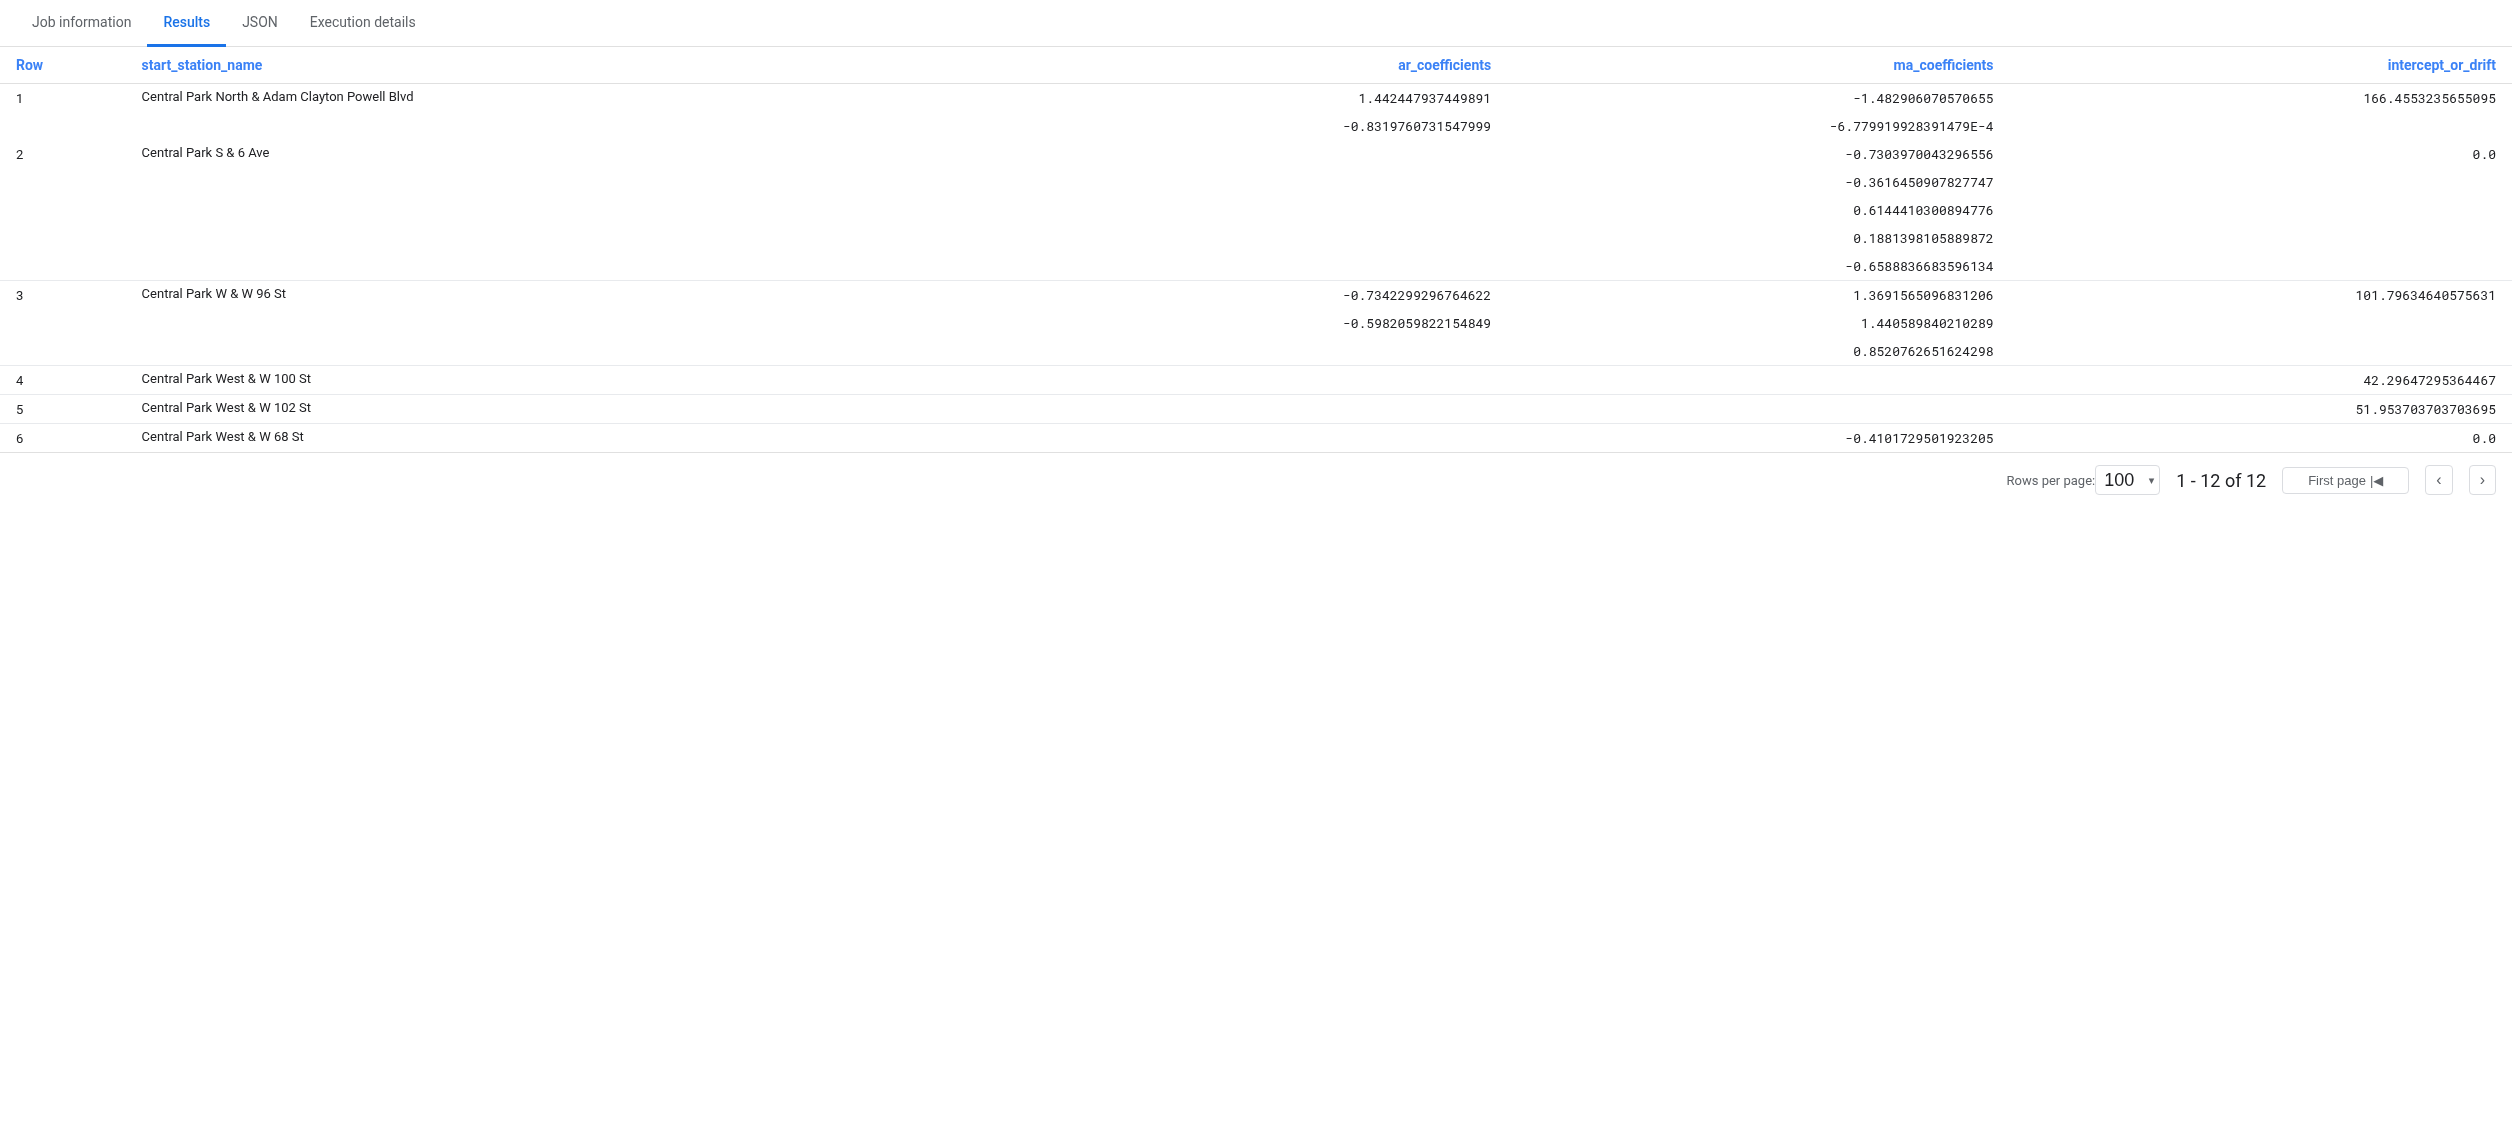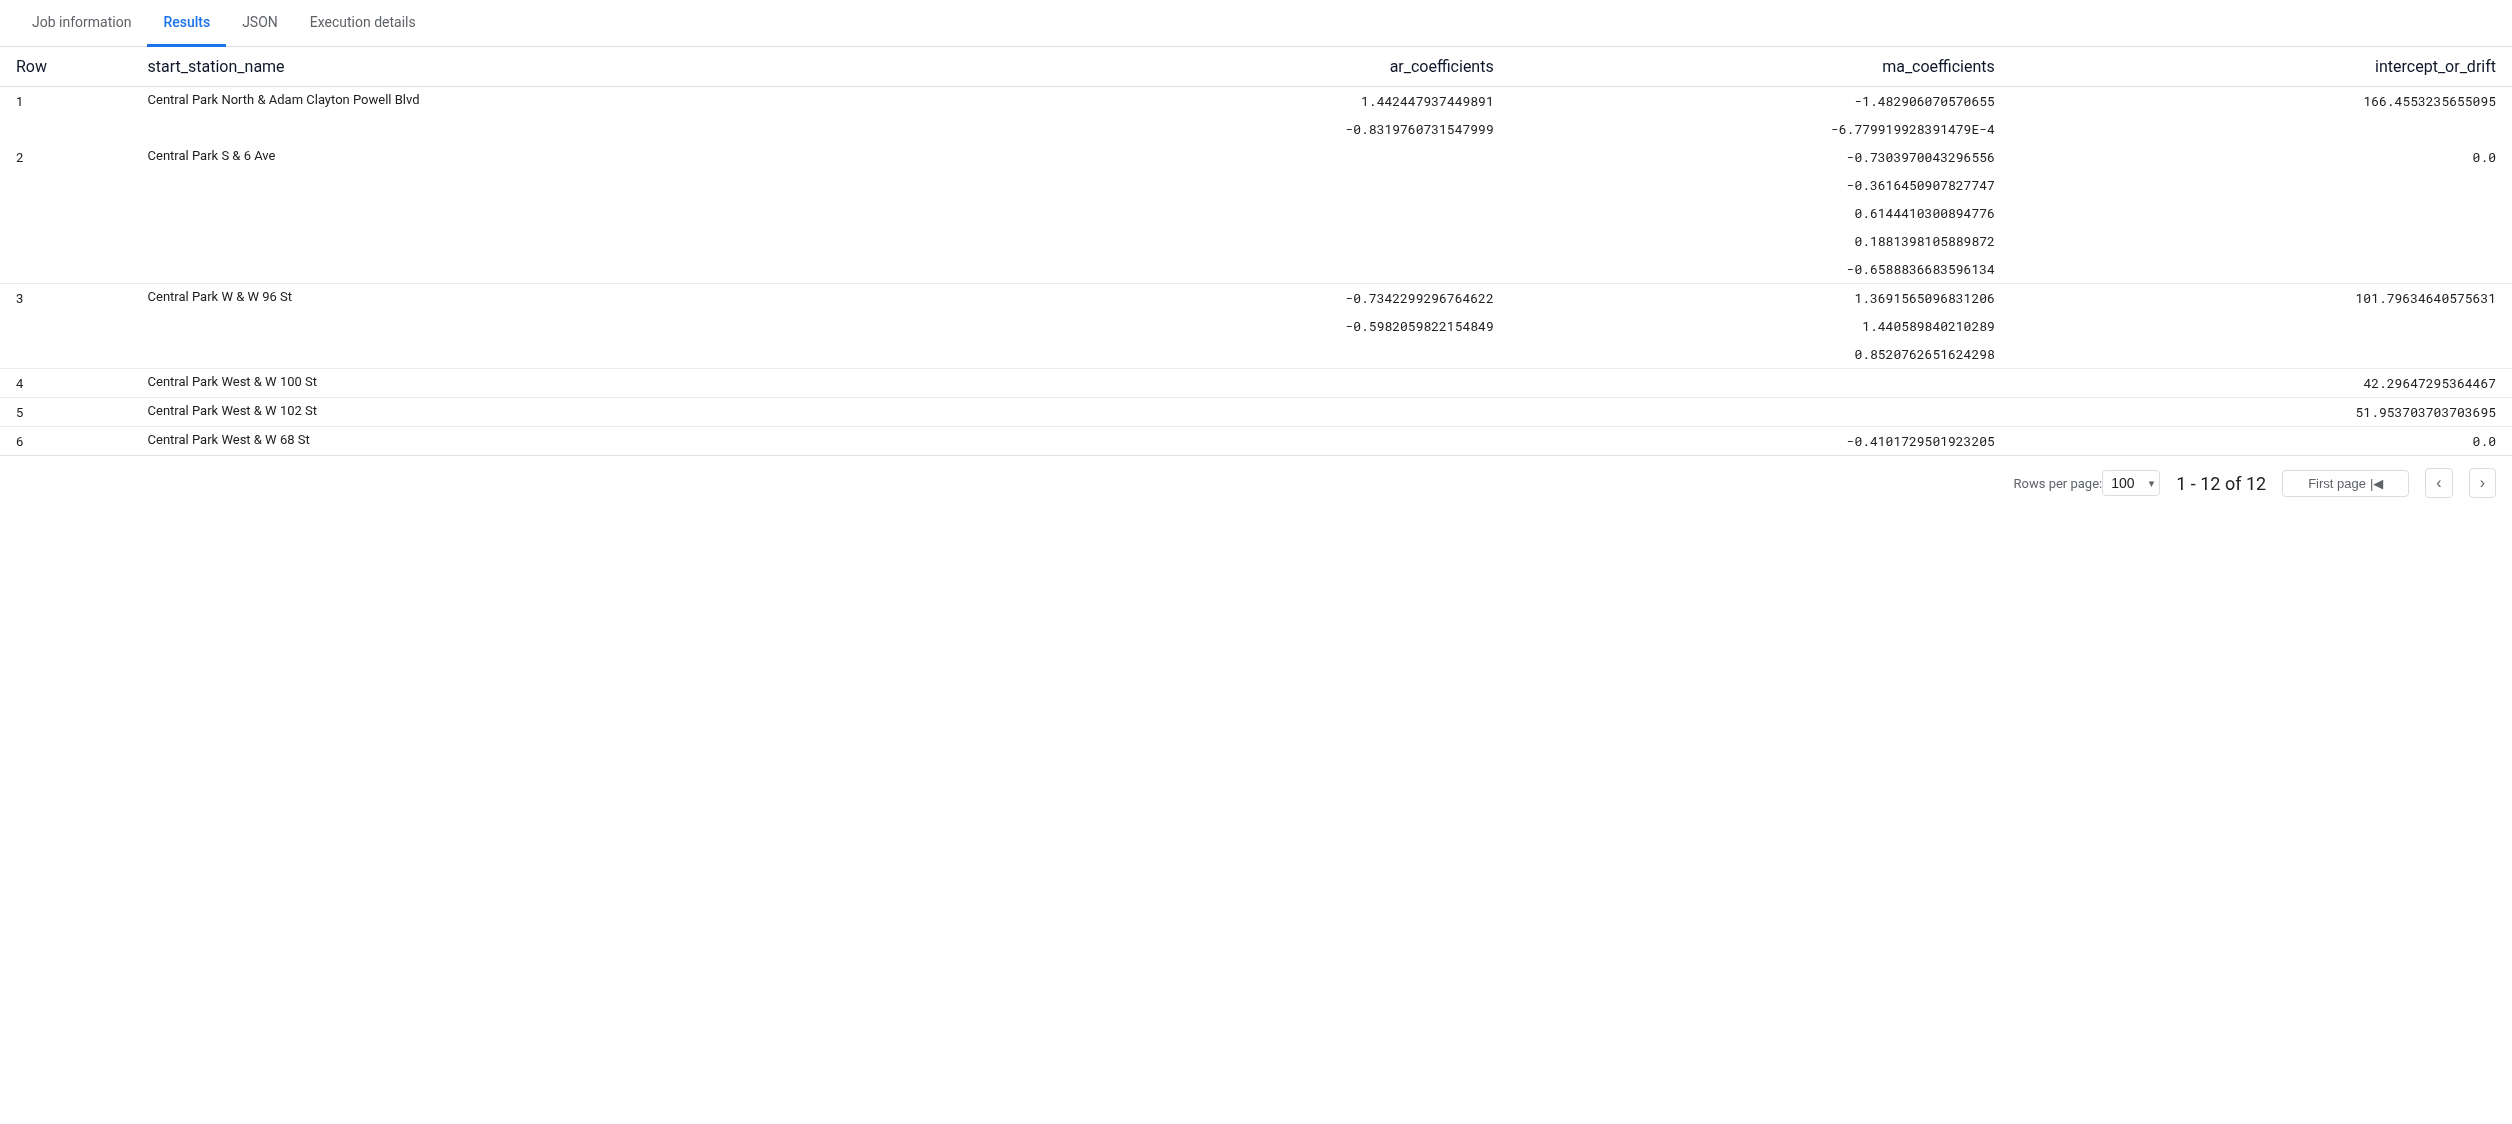--- a/index.html
+++ b/index.html
@@ -44,23 +44,23 @@
       border-collapse: collapse;
     }
 
     thead tr {
       border-bottom: 1px solid #e0e0e0;
     }
 
     th {
       text-align: left;
       padding: 10px 16px;
-      font-size: 16px;
-      font-weight: 400;
-      color: #0f172a;
+      font-size: 14px;
+      font-weight: 700;
+      color: #3b82f6;
       white-space: nowrap;
       background: #fff;
     }
 
     th.col-row { width: 60px; }
     th.col-station { width: 420px; }
     th.col-ar { width: 240px; text-align: right; }
     th.col-ma { width: 240px; text-align: right; }
     th.col-intercept { width: 240px; text-align: right; }
 
@@ -94,21 +94,21 @@
       font-size: 13px;
     }
     .pagination-rows {
       display: flex;
       align-items: center;
     }
     .rows-select {
       border: 1px solid #dadce0;
       border-radius: 4px;
       padding: 4px 24px 4px 8px;
-      font-size: 14px;
+      font-size: 18px;
       appearance: none;
       background: #fff;
       cursor: pointer;
       color: #202124;
       position: relative;
     }
     .select-wrapper {
       position: relative;
       display: inline-block;
     }

